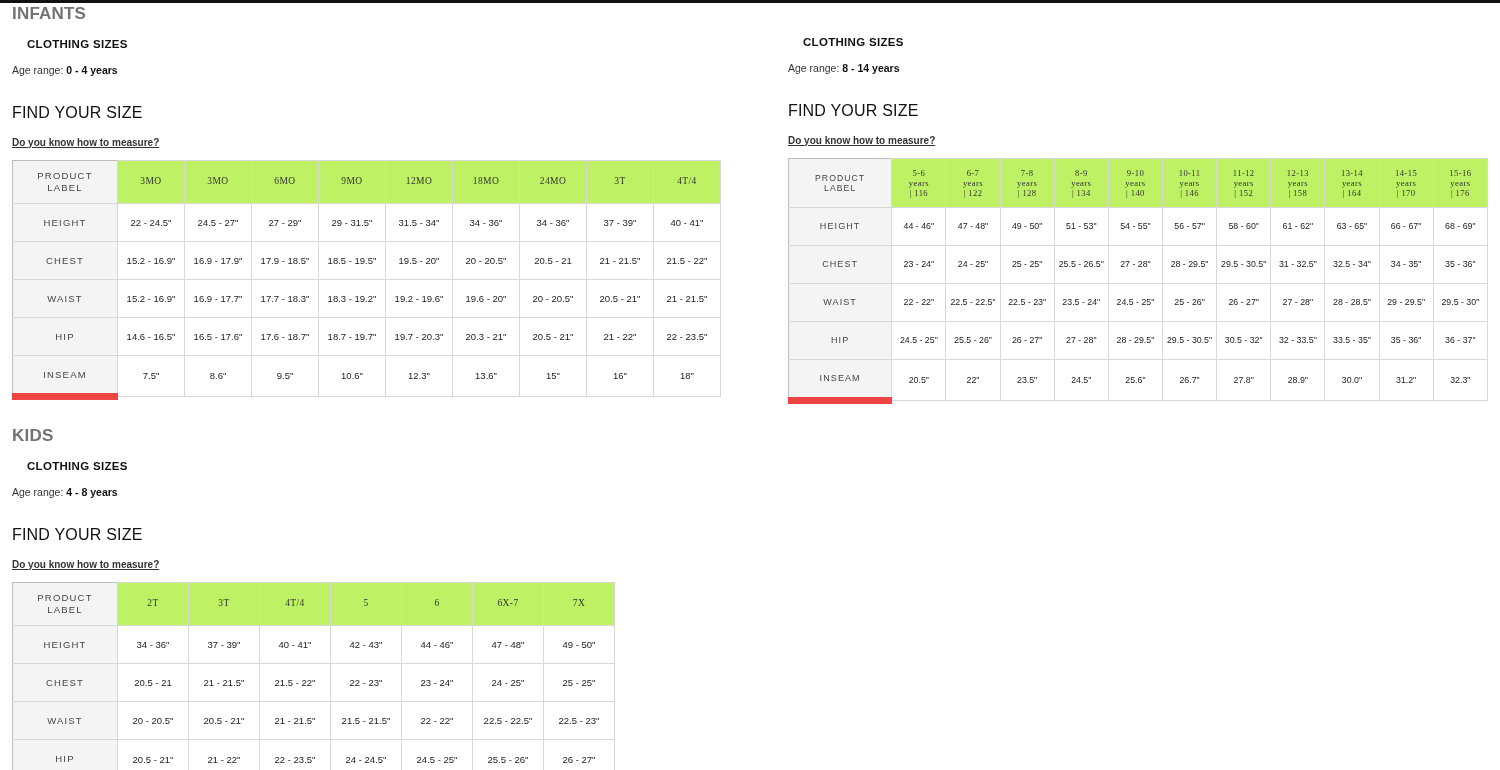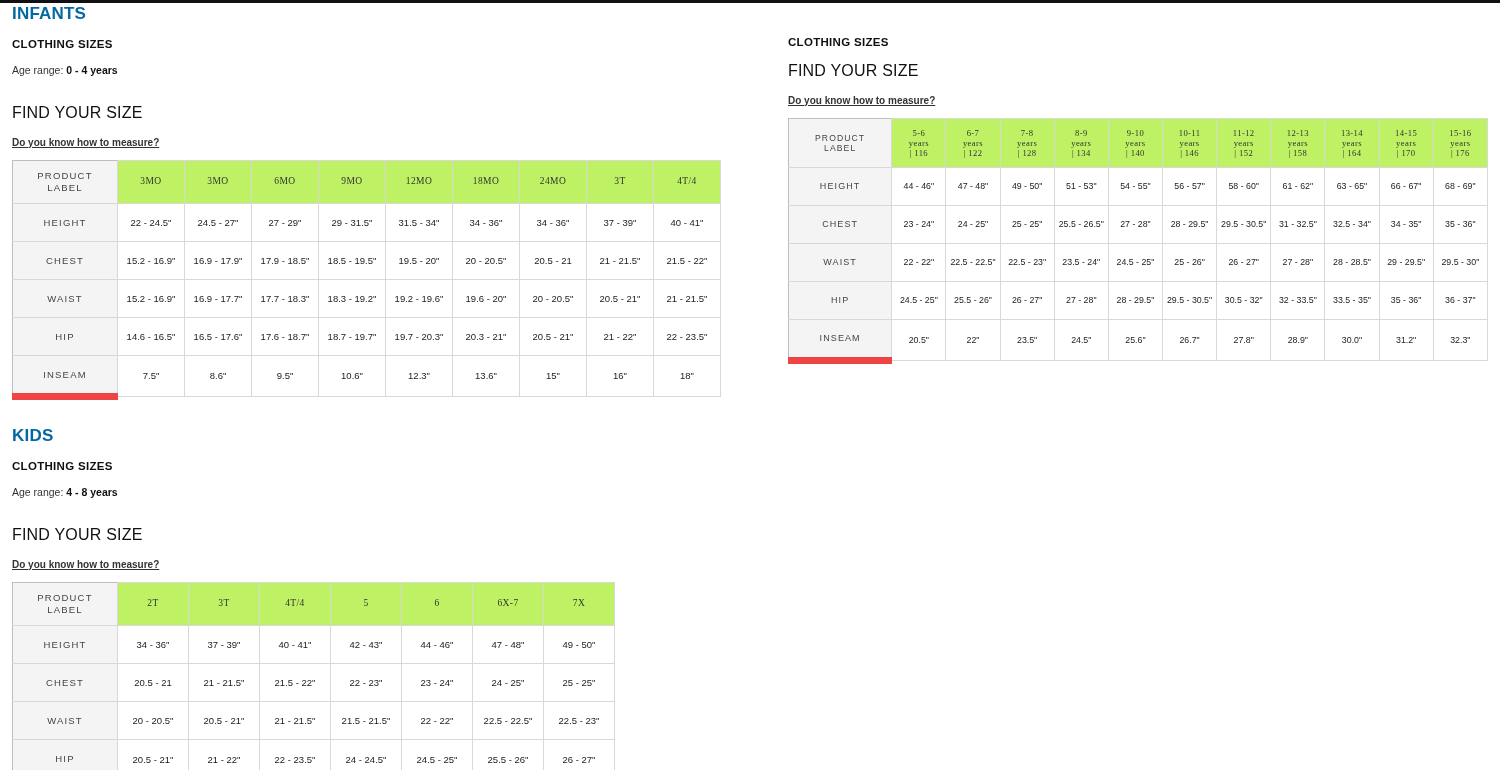--- a/index.html
+++ b/index.html
@@ -32,27 +32,27 @@
     position: absolute;
     left: 788px;
     top: 36px;
     width: 700px;
   }
   .section-title {
     font-size: 17px;
     font-weight: bold;
     letter-spacing: 0.2px;
     margin: 0 0 14px 0;
-    color: #0369a1;
+    color: #737373;
   }
   .sub-title {
     font-size: 11.5px;
     font-weight: bold;
     letter-spacing: 0.3px;
-    margin: 0 0 14px 0;
+    margin: 0 0 14px 15px;
     color: #111;
   }
   .age-range {
     font-size: 10.5px;
     margin: 0 0 28px 0;
     color: #333;
   }
   .age-range b {
     font-weight: bold;
     color: #111;
@@ -313,20 +313,24 @@
 
       </tbody>
     </table>
   </div>
 
 </div>
 
 <div class="col-right">
   <div>
     <div class="sub-title">CLOTHING SIZES</div>
+    <div class="age-range">
+      <span>Age range:</span>
+      <b>8 - 14 years</b>
+    </div>
     <h2 class="find-size">FIND YOUR SIZE</h2>
     <a class="measure-link">Do you know how to measure?</a>
     <table class="size-table" id="youth-table">
       <colgroup>
         <col class="lbl">
           <col class="dat">
           <col class="dat">
           <col class="dat">
           <col class="dat">
           <col class="dat">

